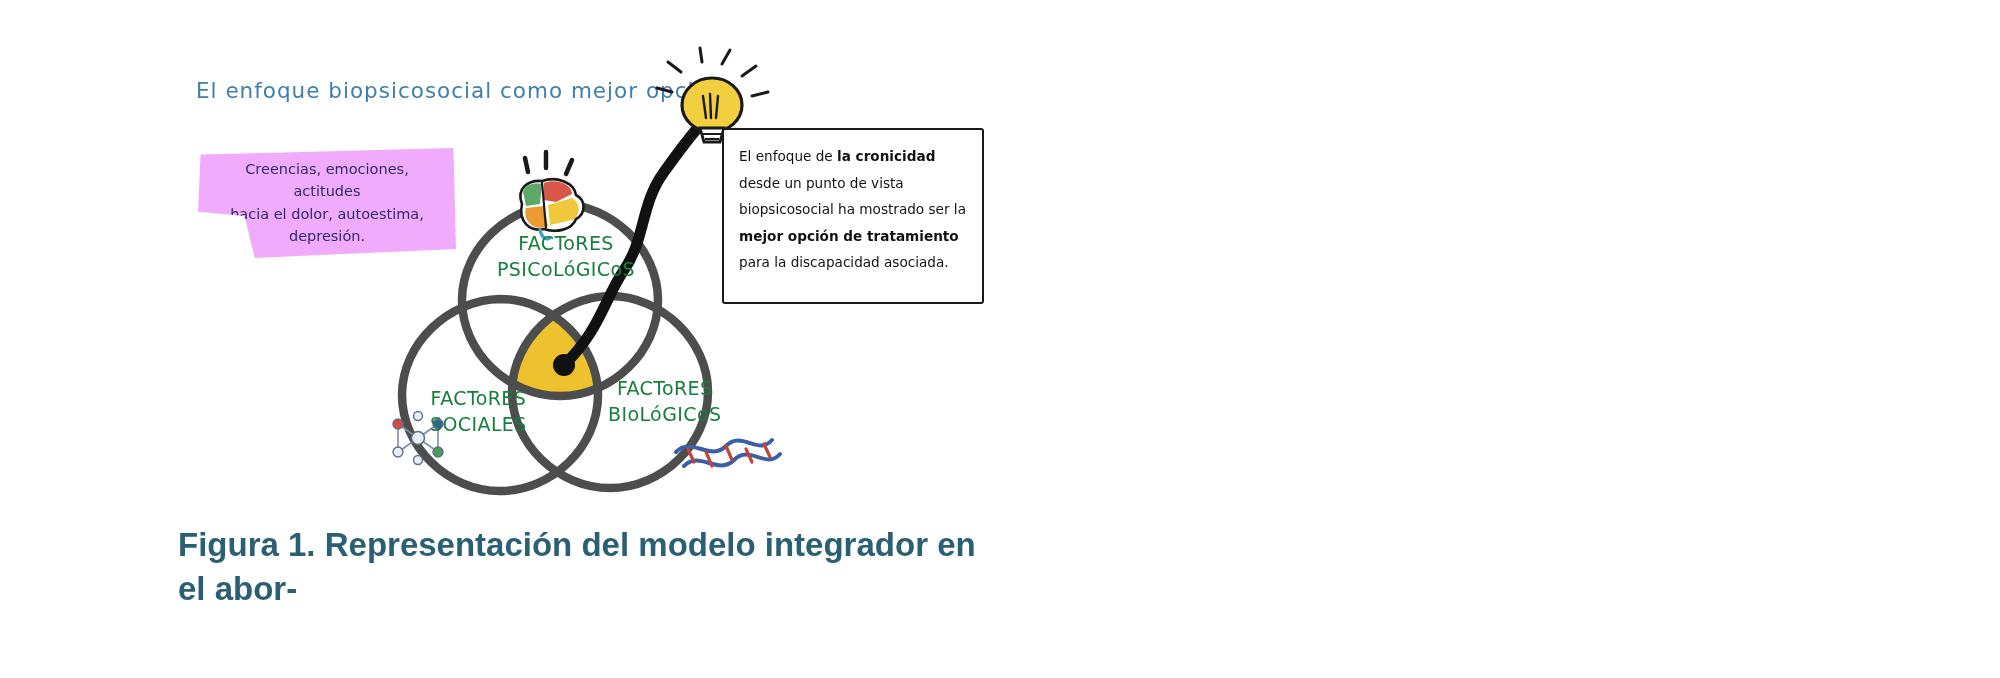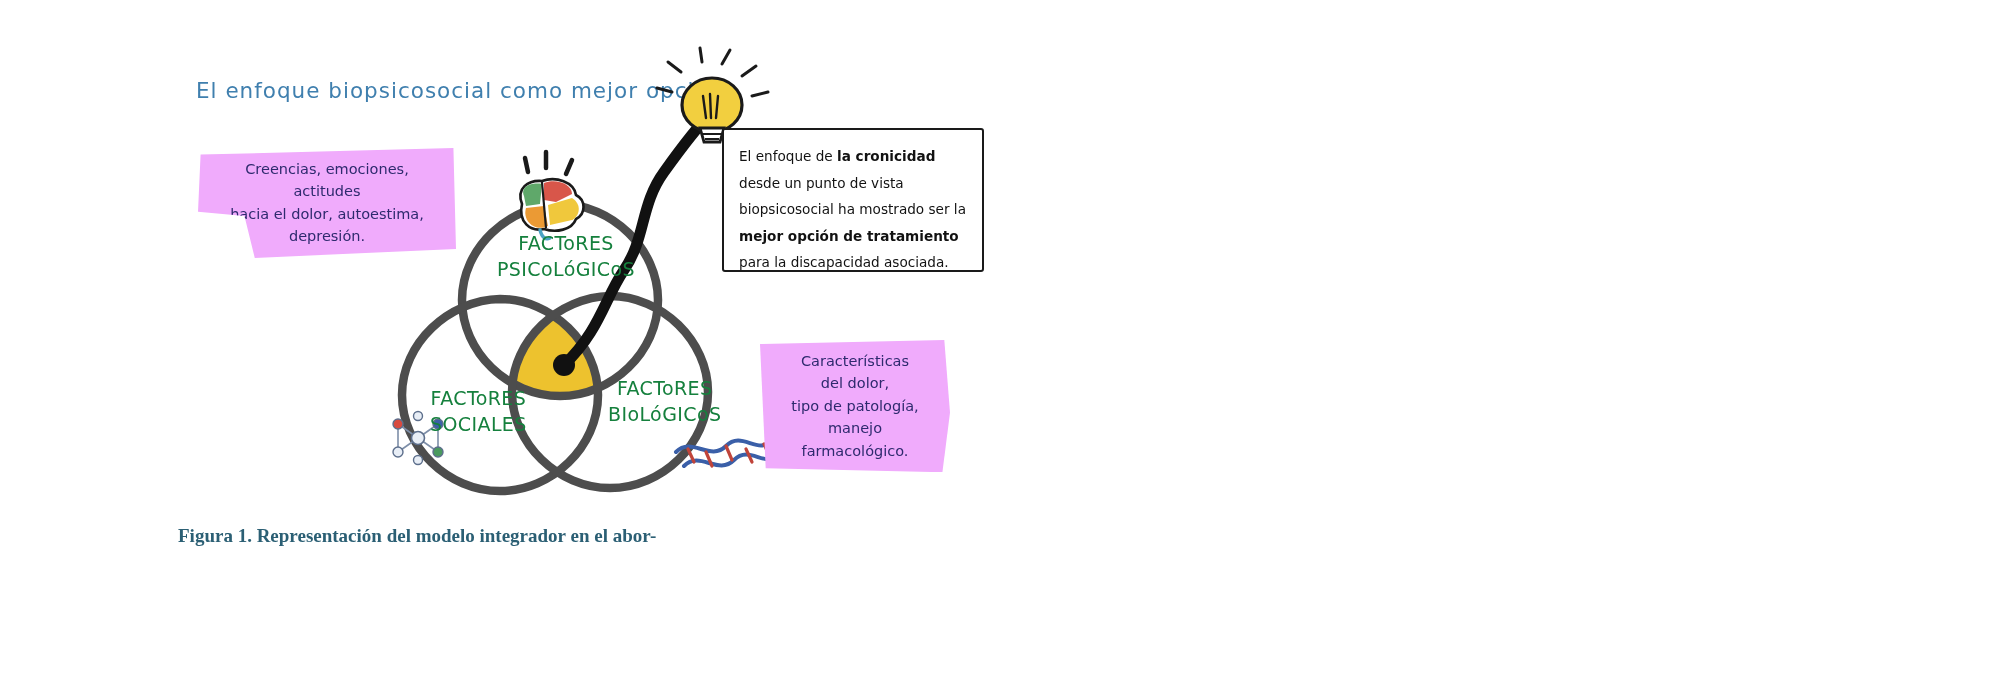--- a/index.html
+++ b/index.html
@@ -67,21 +67,21 @@
     width: 190px;
     clip-path: polygon(0% 3%, 97% 0%, 100% 55%, 96% 100%, 3% 97%);
   }
   .sticky .ln { display: block; }
   
   .callout {
     position: absolute;
     left: 722px;
     top: 128px;
     width: 262px;
-    height: 144px;
+    height: 176px;
     background: #ffffff;
     border: 2.2px solid #1a1a1a;
     border-radius: 3px;
     box-sizing: border-box;
     padding: 13px 15px 6px 15px;
     font-family: "DejaVu Sans", sans-serif;
     font-size: 13.6px;
     line-height: 1.95;
     color: #121212;
   }
@@ -100,23 +100,23 @@
   .venn-label.psico { left: 497px; top: 230px; }
   .venn-label.social { left: 430px; top: 385px; }
   .venn-label.bio   { left: 608px; top: 375px; }
   .venn-label .ln { display: block; }
   
   .caption {
     position: absolute;
     left: 178px;
     top: 523px;
     width: 820px;
-    font-family: Liberation Serif, serif;
+    font-family: Liberation Sans, sans-serif;
     font-weight: bold;
-    font-size: 19px;
+    font-size: 33px;
     line-height: 1.33;
     color: #2b5f74;
   }
   .caption .ln { display: block; }
   svg { display: block; }
 </style>
 </head>
 <body>
 
 <div id="page">
@@ -233,27 +233,20 @@
       <span class="ln">BIoLóGICoS</span>
     </div>
 
     <div class="sticky n1">
       <span class="ln">Creencias, emociones, actitudes</span>
       <span class="ln">hacia el dolor, autoestima,</span>
       <span class="ln">depresión.</span>
     </div>
 
 
-    <div class="sticky n3">
-      <span class="ln">Características</span>
-      <span class="ln">del dolor,</span>
-      <span class="ln">tipo de patología,</span>
-      <span class="ln">manejo</span>
-      <span class="ln">farmacológico.</span>
-    </div>
 
     <div class="callout">
       <span>El enfoque de </span><b>la cronicidad</b><span> desde un punto de vista biopsicosocial ha mostrado ser la </span><b>mejor opción de tratamiento</b><span> para la discapacidad asociada.</span>
     </div>
 
     <div class="caption">
       <span class="ln">Figura 1. Representación del modelo integrador en el abor-</span>
     </div>
 
   </div>

